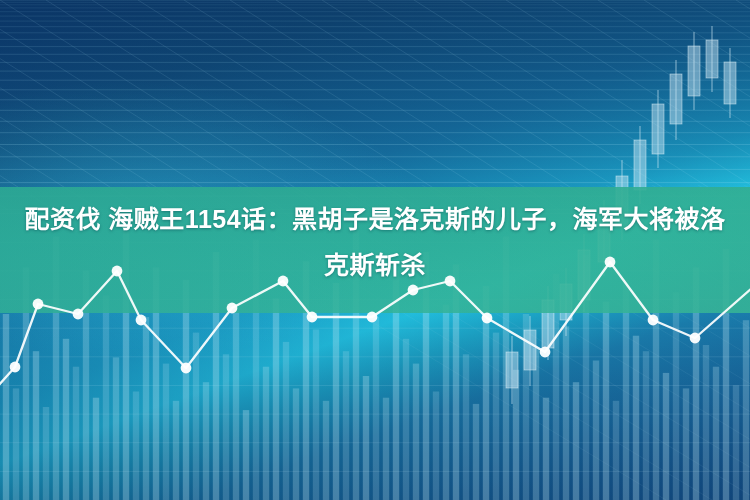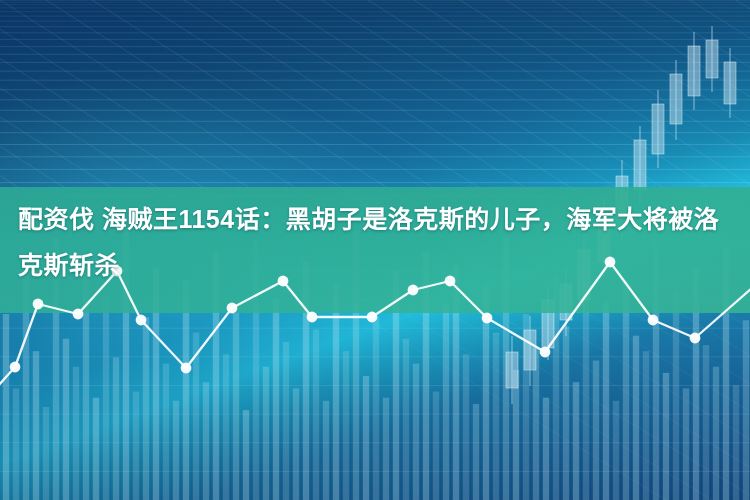--- a/index.html
+++ b/index.html
@@ -67,21 +67,21 @@
   
   #line-series{inset:0;}
 
   
   #headline{
     position:absolute;
     left:0;right:0;
     top:196px;
     padding:0 18px;
     box-sizing:border-box;
-    text-align:left;
+    text-align:center;
     font-size:25px;
     font-weight:bold;
     line-height:46px;
     color:#ffffff;
     letter-spacing:0.5px;
     text-shadow:0 1px 3px rgba(0,60,70,0.45);
     white-space:pre-line;
   }
 </style>
 </head>

